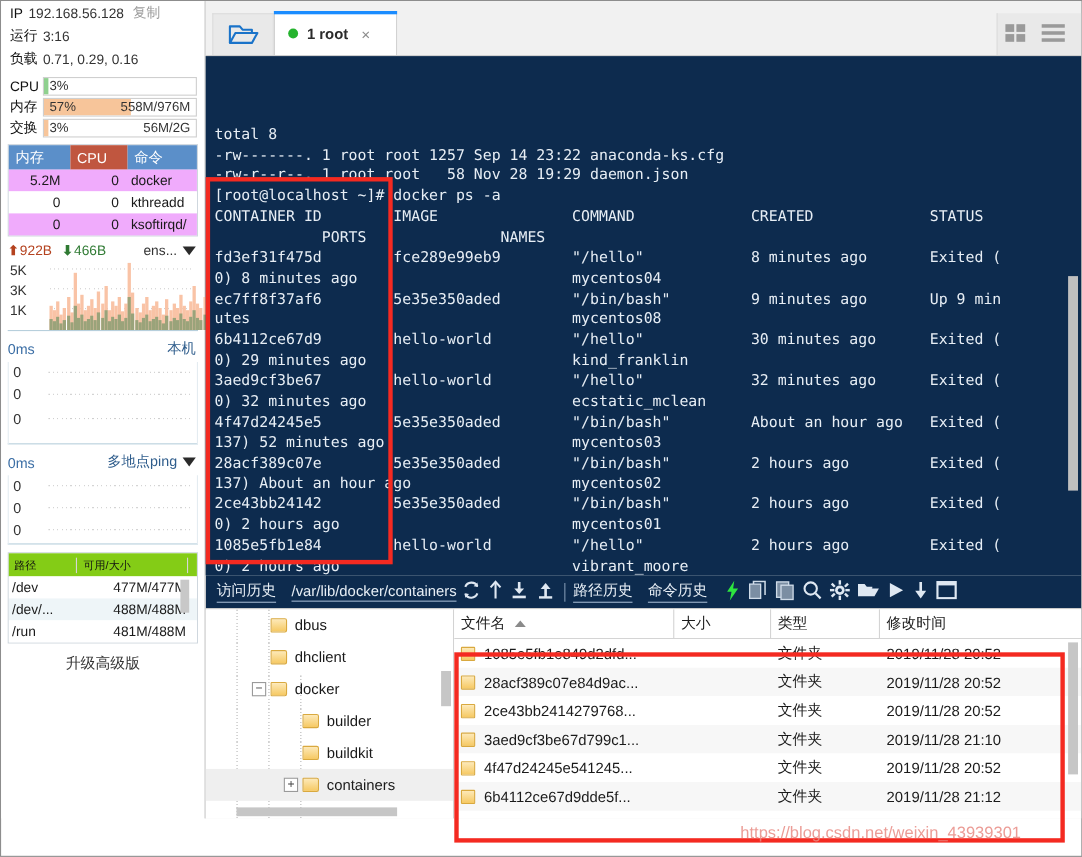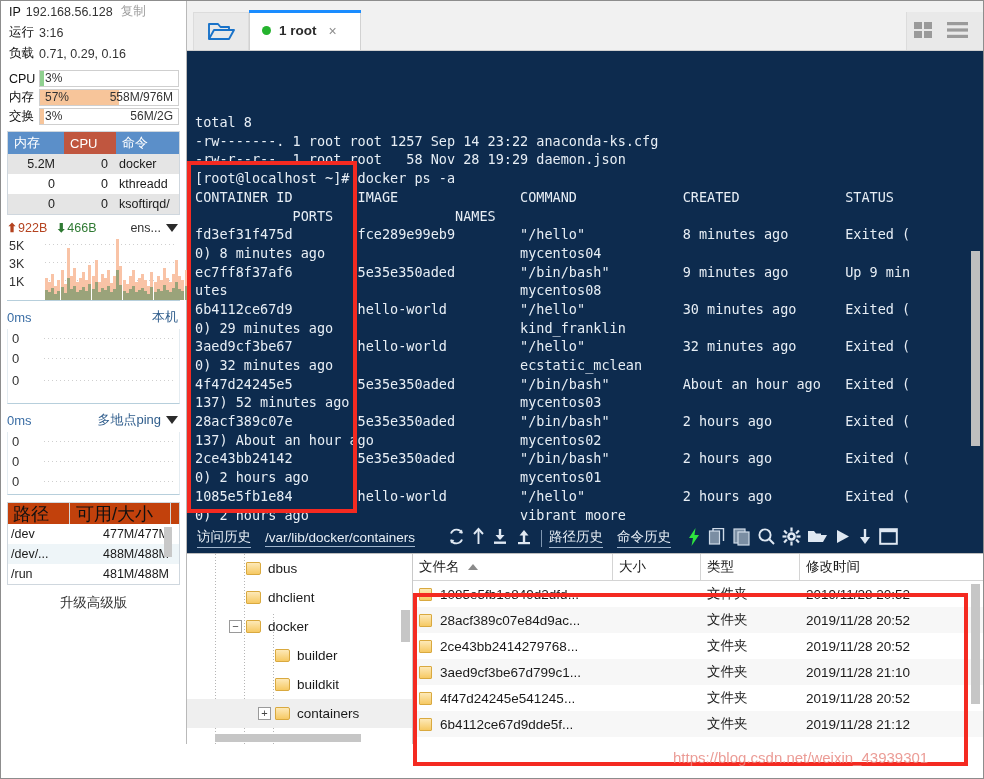--- a/index.html
+++ b/index.html
@@ -41,21 +41,21 @@
   .meter .mtxt2{position:absolute;right:5px;top:0;line-height:15px;font-size:12px;color:#333;}
 
   
   .proc{margin:5px 6px 0 6px;border:1px solid #cfd7de;}
   .proc-head{display:flex;height:22px;font-size:13px;color:#fff;}
   .ph{display:flex;align-items:center;padding-left:6px;box-sizing:border-box;}
   .ph.mem{background:#5b8fc9;width:56px;}
   .ph.cpu{background:#c0563f;width:52px;}
   .ph.cmd{background:#5b8fc9;flex:1;}
   .proc-row{display:flex;height:20px;font-size:12.5px;align-items:center;background:#fff;}
-  .proc-row.alt{background:#e5e5e5;}
+  .proc-row.alt{background:#f0abfc;}
   .pc{box-sizing:border-box;}
   .pc.mem{width:50px;text-align:right;padding-right:3px;}
   .pc.bar{width:6px;position:relative;}
   .pc.bar i{position:absolute;left:1px;top:3px;width:2px;bottom:3px;background:#f2b48a;display:block;}
   .pc.cpu{width:46px;text-align:right;padding-right:2px;}
   .pc.cbar{width:6px;position:relative;}
   .pc.cbar i{position:absolute;left:1px;top:3px;width:2px;bottom:3px;background:#7fba7a;display:block;}
   .pc.cmd{flex:1;padding-left:3px;overflow:hidden;white-space:nowrap;}
 
   
@@ -73,21 +73,21 @@
   .gbar .b{position:absolute;bottom:0;width:3px;background:#9aa37a;}
   .dotrow{position:absolute;left:0;right:0;height:1px;background:repeating-linear-gradient(to right,#cfcfcf 0 1px,transparent 1px 4px);}
 
   .ping-head{display:flex;align-items:center;padding:7px 8px 1px 6px;font-size:13px;color:#3b6ea5;}
   .ping-head .r{margin-left:auto;color:#2f5d8c;display:flex;align-items:center;}
   .ping-box{margin:2px 6px 0 6px;height:74px;position:relative;border:1px solid #e4ecf1;border-top:none;border-bottom:1px solid #b7cfdc;}
   .ping-y{position:absolute;left:4px;font-size:13px;color:#333;}
 
   
   .disk{margin:7px 6px 0 6px;border:1px solid #cfd7de;}
-  .disk-head{display:flex;height:21px;align-items:center;font-size:18px;color:#111;background:#c2410c;}
+  .disk-head{display:flex;height:21px;align-items:center;font-size:10px;color:#111;background:#84cc16;}
   .disk-head .c1{width:62px;padding-left:5px;box-sizing:border-box;border-right:1px solid #d6d6d6;}
   .disk-head .c2{flex:1;padding-left:6px;box-sizing:border-box;border-right:1px solid #d6d6d6;}
   .disk-head .c3{width:8px;}
   .disk-row{display:flex;height:20px;align-items:center;font-size:12.5px;background:#fff;}
   .disk-row.alt{background:#eef5f8;}
   .disk-row .c1{width:62px;padding-left:3px;box-sizing:border-box;white-space:nowrap;overflow:hidden;}
   .disk-row .c2{flex:1;text-align:right;padding-right:10px;white-space:nowrap;}
   .disk-sb{position:absolute;right:7px;width:8px;background:#c8c8c8;}
   .upgrade{text-align:center;font-size:13.5px;color:#333;padding-top:9px;}
 
@@ -105,21 +105,21 @@
   .vi{margin:0 6px;}
 
   
   .term{background:#0d2b4e;color:#e7eef5;font-family:"DejaVu Sans Mono","Liberation Mono",monospace;font-size:13.5px;line-height:18.7px;flex:1;position:relative;overflow:hidden;padding:6px 0 0 8px;white-space:pre;}
   .term .ln{height:18.7px;}
   .term-sb{position:absolute;right:3px;width:9px;background:#bfbfbf;}
 
   
   .pathbar{height:30px;background:#0d2b4e;display:flex;align-items:center;padding:0 6px 0 10px;color:#e7eef5;font-size:13.5px;}
   .ul{border-bottom:1px solid #9fb4cc;padding-bottom:1px;margin-right:14px;cursor:pointer;}
-  .pathtxt{border-bottom:1px solid #9fb4cc;padding-bottom:1px;margin-right:28px;font-size:13.5px;}
+  .pathtxt{border-bottom:1px solid #9fb4cc;padding-bottom:1px;margin-right:0;font-size:13.5px;}
   .vsep{width:1px;height:17px;background:#7f97b1;margin:0 7px;}
 
   
   .bottom{height:190px;display:flex;background:#fff;border-top:1px solid #bdbdbd;}
   .tree{width:225px;flex:none;border-right:1px solid #c9c9c9;position:relative;overflow:hidden;background:#fff;font-size:13.5px;}
   .tnode{display:flex;align-items:center;height:29px;padding-left:4px;position:relative;}
   .tnode.sel{background:#efefef;}
   .guide{position:absolute;top:0;bottom:0;width:1px;background:repeating-linear-gradient(to bottom,#b5b5b5 0 1px,transparent 1px 3px);}
   .exp{width:13px;height:13px;border:1px solid #9a9a9a;background:#fff;font-size:11px;line-height:11px;text-align:center;color:#444;flex:none;margin-right:4px;box-sizing:border-box;}
   .folder{width:15px;height:13px;flex:none;margin-right:7px;position:relative;}

